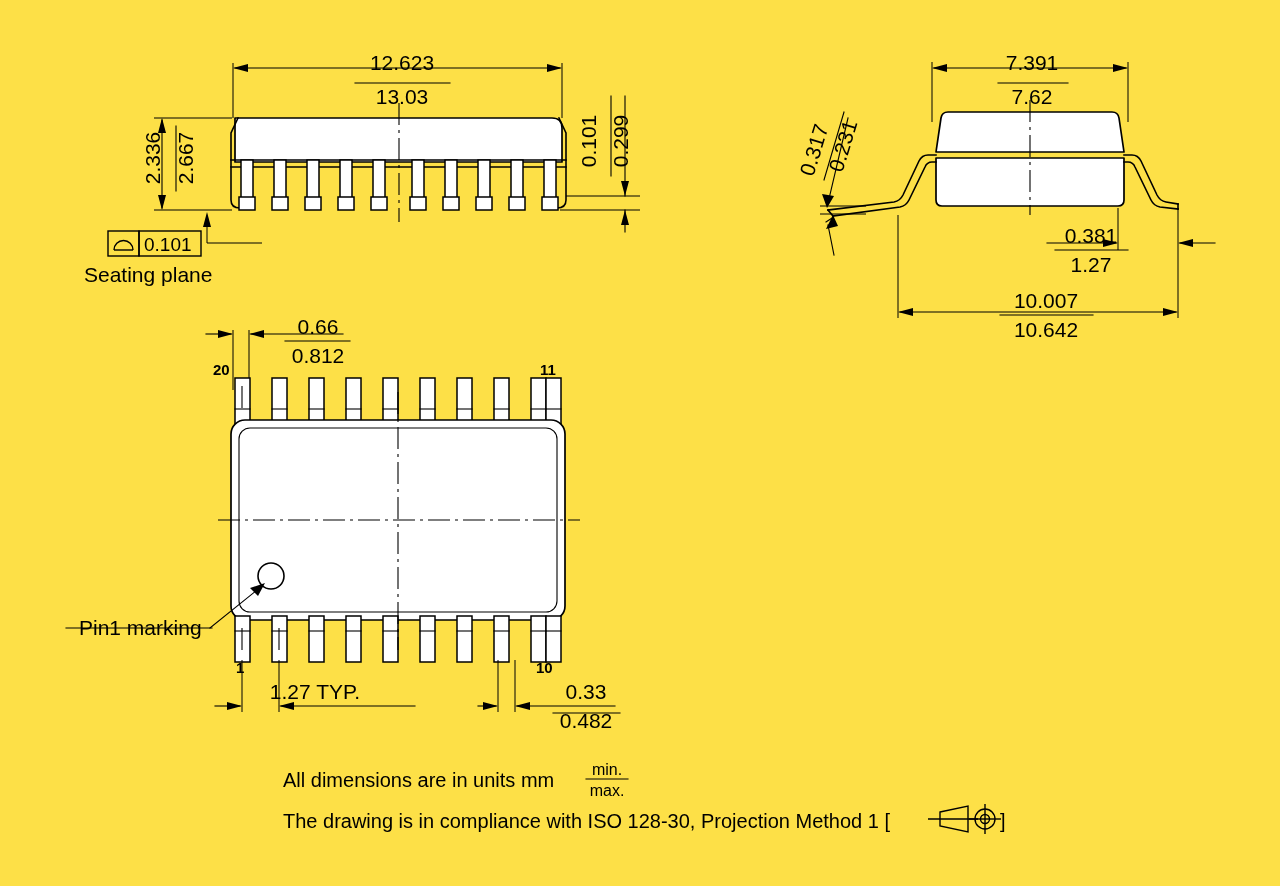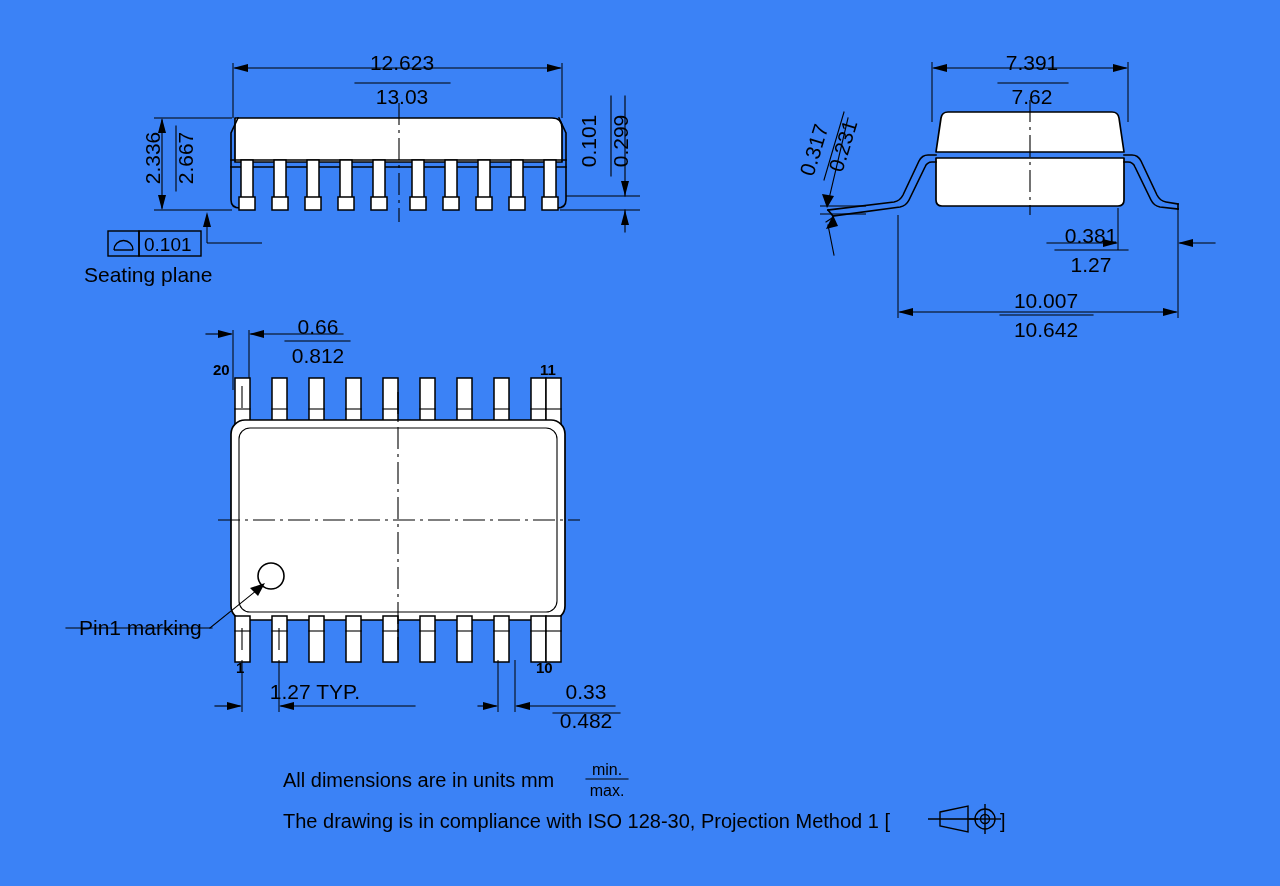--- a/index.html
+++ b/index.html
@@ -9,21 +9,21 @@
     background: #ffffff;
   }
   body {
     font-family: "Liberation Sans", sans-serif;
     color: #000000;
   }
   #sheet {
     position: relative;
     width: 1280px;
     height: 886px;
-    background: #3b82f6;
+    background: #fde047;
     overflow: hidden;
   }
   #drawing {
     position: absolute;
     left: 0;
     top: 0;
   }
   text {
     font-family: "Liberation Sans", sans-serif;
     fill: #000000;

